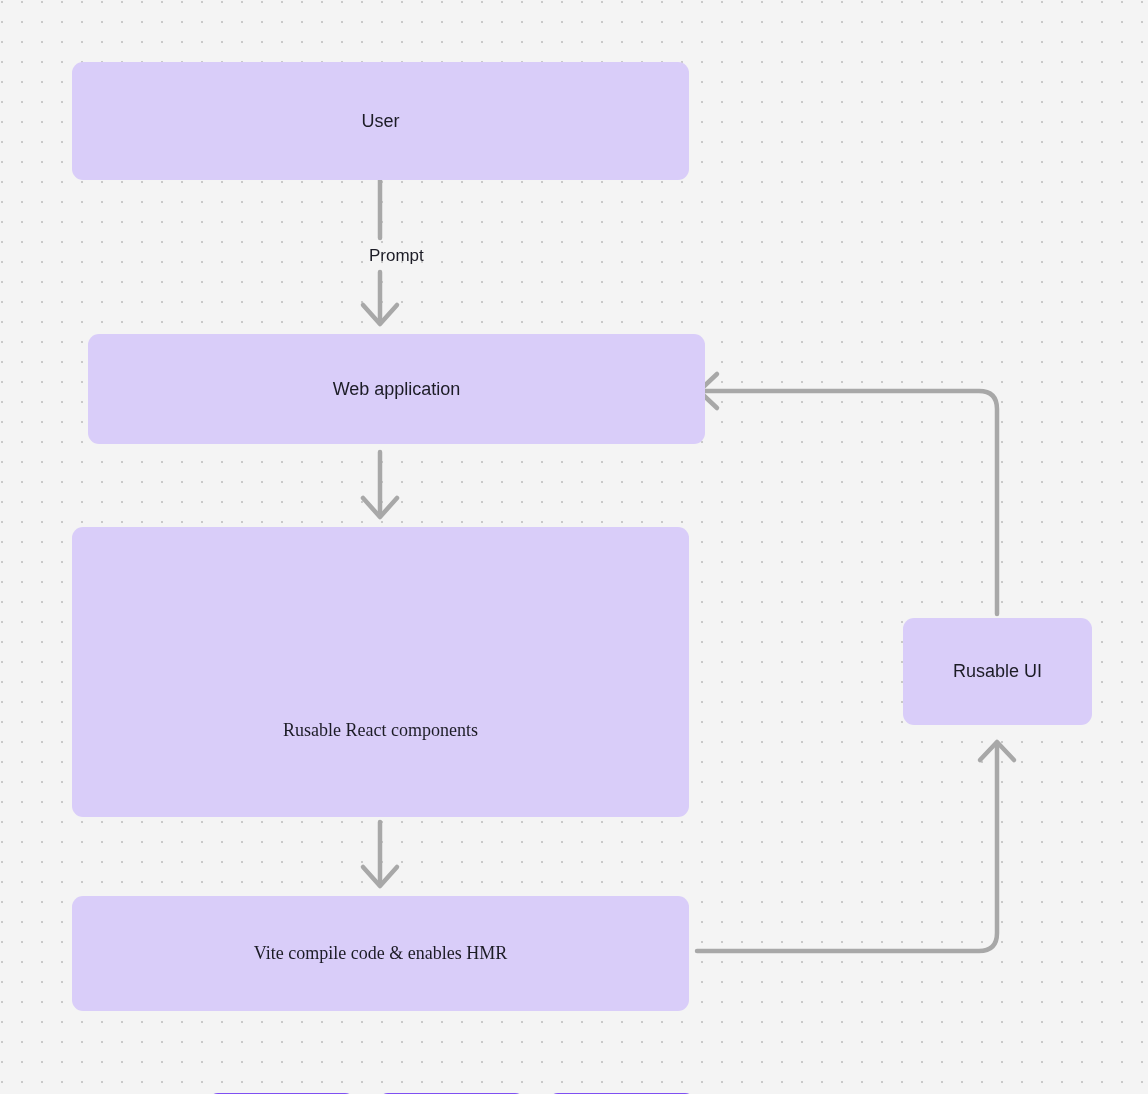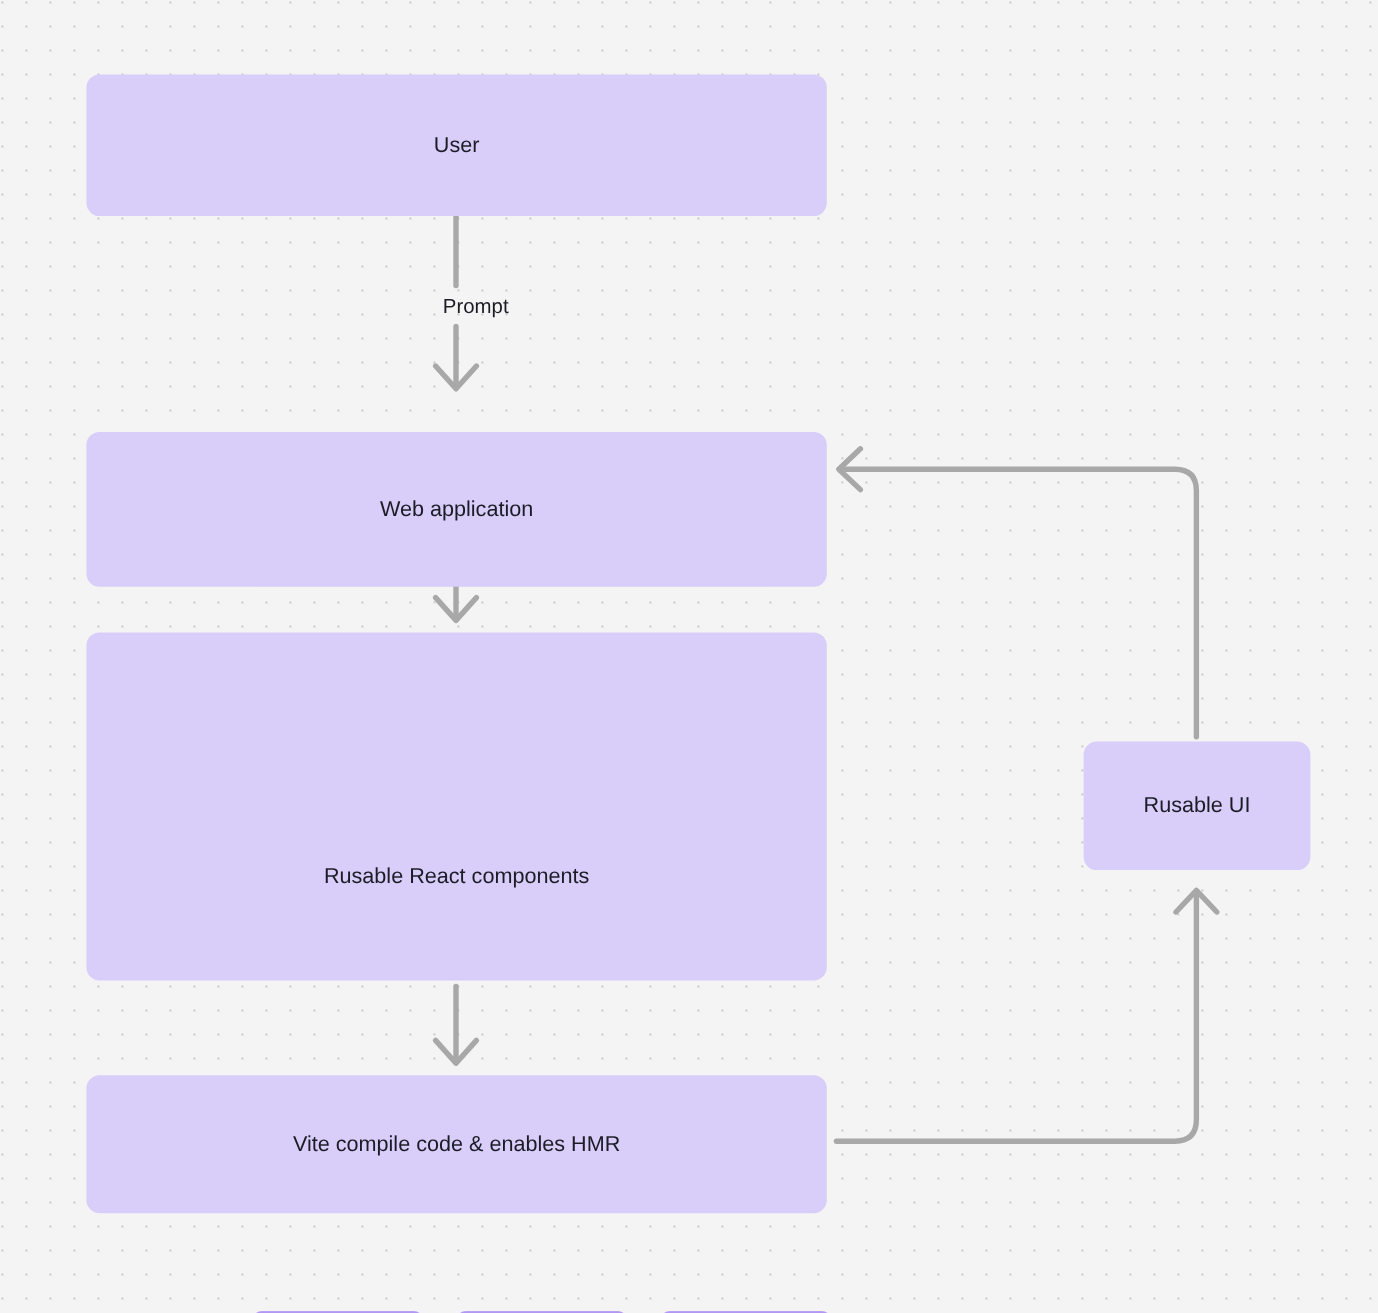--- a/index.html
+++ b/index.html
@@ -36,38 +36,39 @@
     border-radius: 11px;
   }
   .node-strong {
     background: #7f50f2;
     color: #ffffff;
     border-radius: 10px;
   }
 
   
   #node-user          { left: 72px;  top: 62px;   width: 617px; height: 118px; }
-  #node-webapp        { left: 72px;  top: 334px;  width: 617px; height: 129px; margin-top: 26px; }
+  #node-webapp        { left: 88px;  top: 334px;  width: 617px; height: 110px; }
   #node-components    { left: 72px;  top: 527px;  width: 617px; height: 290px;
                         display: block; }
-  #node-vite          { left: 72px;  top: 896px;  width: 617px; height: 115px; }
+  #node-vite          { left: 72px;  top: 896px;  width: 617px; height: 115px; font-family: Liberation Serif, serif; }
   #node-render        { left: 903px; top: 618px;  width: 189px; height: 107px; }
 
   #node-html          { left: 136px; top: 566px;  width: 147px; height: 105px; }
   #node-css           { left: 306px; top: 566px;  width: 147px; height: 105px; }
   #node-js            { left: 476px; top: 566px;  width: 147px; height: 105px; }
 
   .inner-label {
     position: absolute;
     left: 0;
     top: 190px;
     width: 100%;
     text-align: center;
     font-size: 18px;
     color: #1c1c26;
+    font-family: Liberation Serif, serif;
   }
 
   
   #edges {
     position: absolute;
     left: 0; top: 0;
     width: 1148px;
     height: 1094px;
     pointer-events: none;
   }

